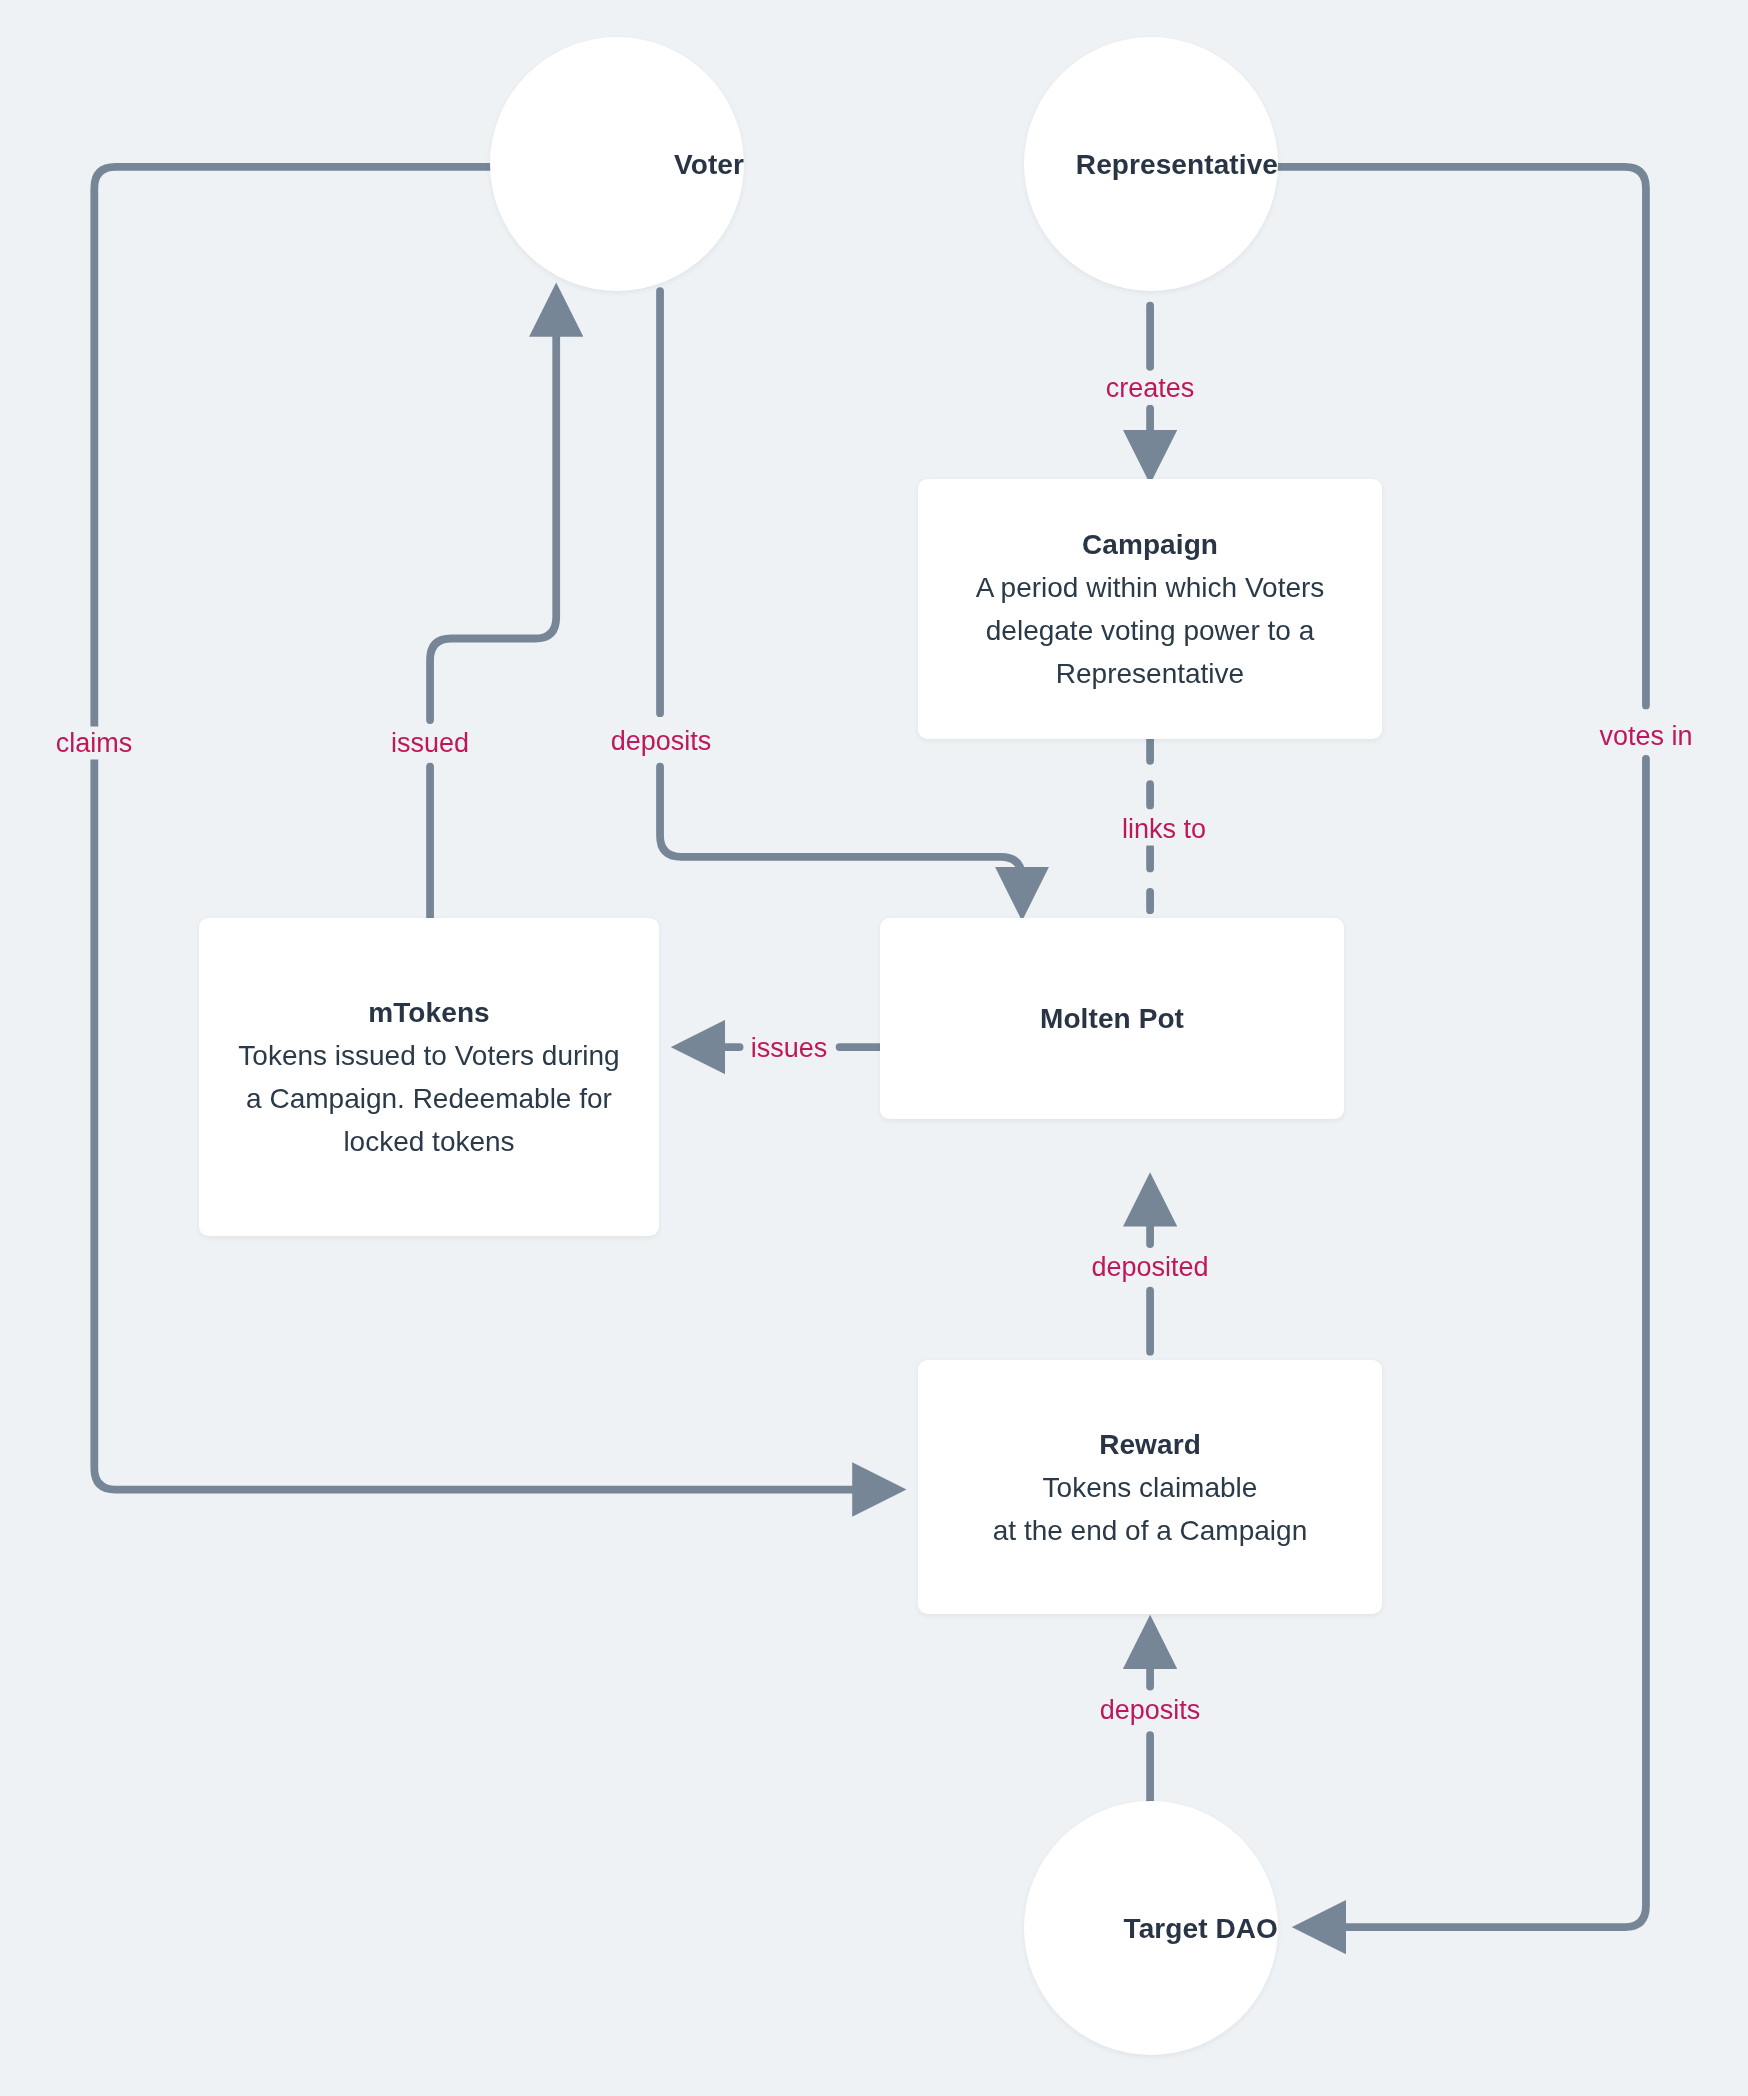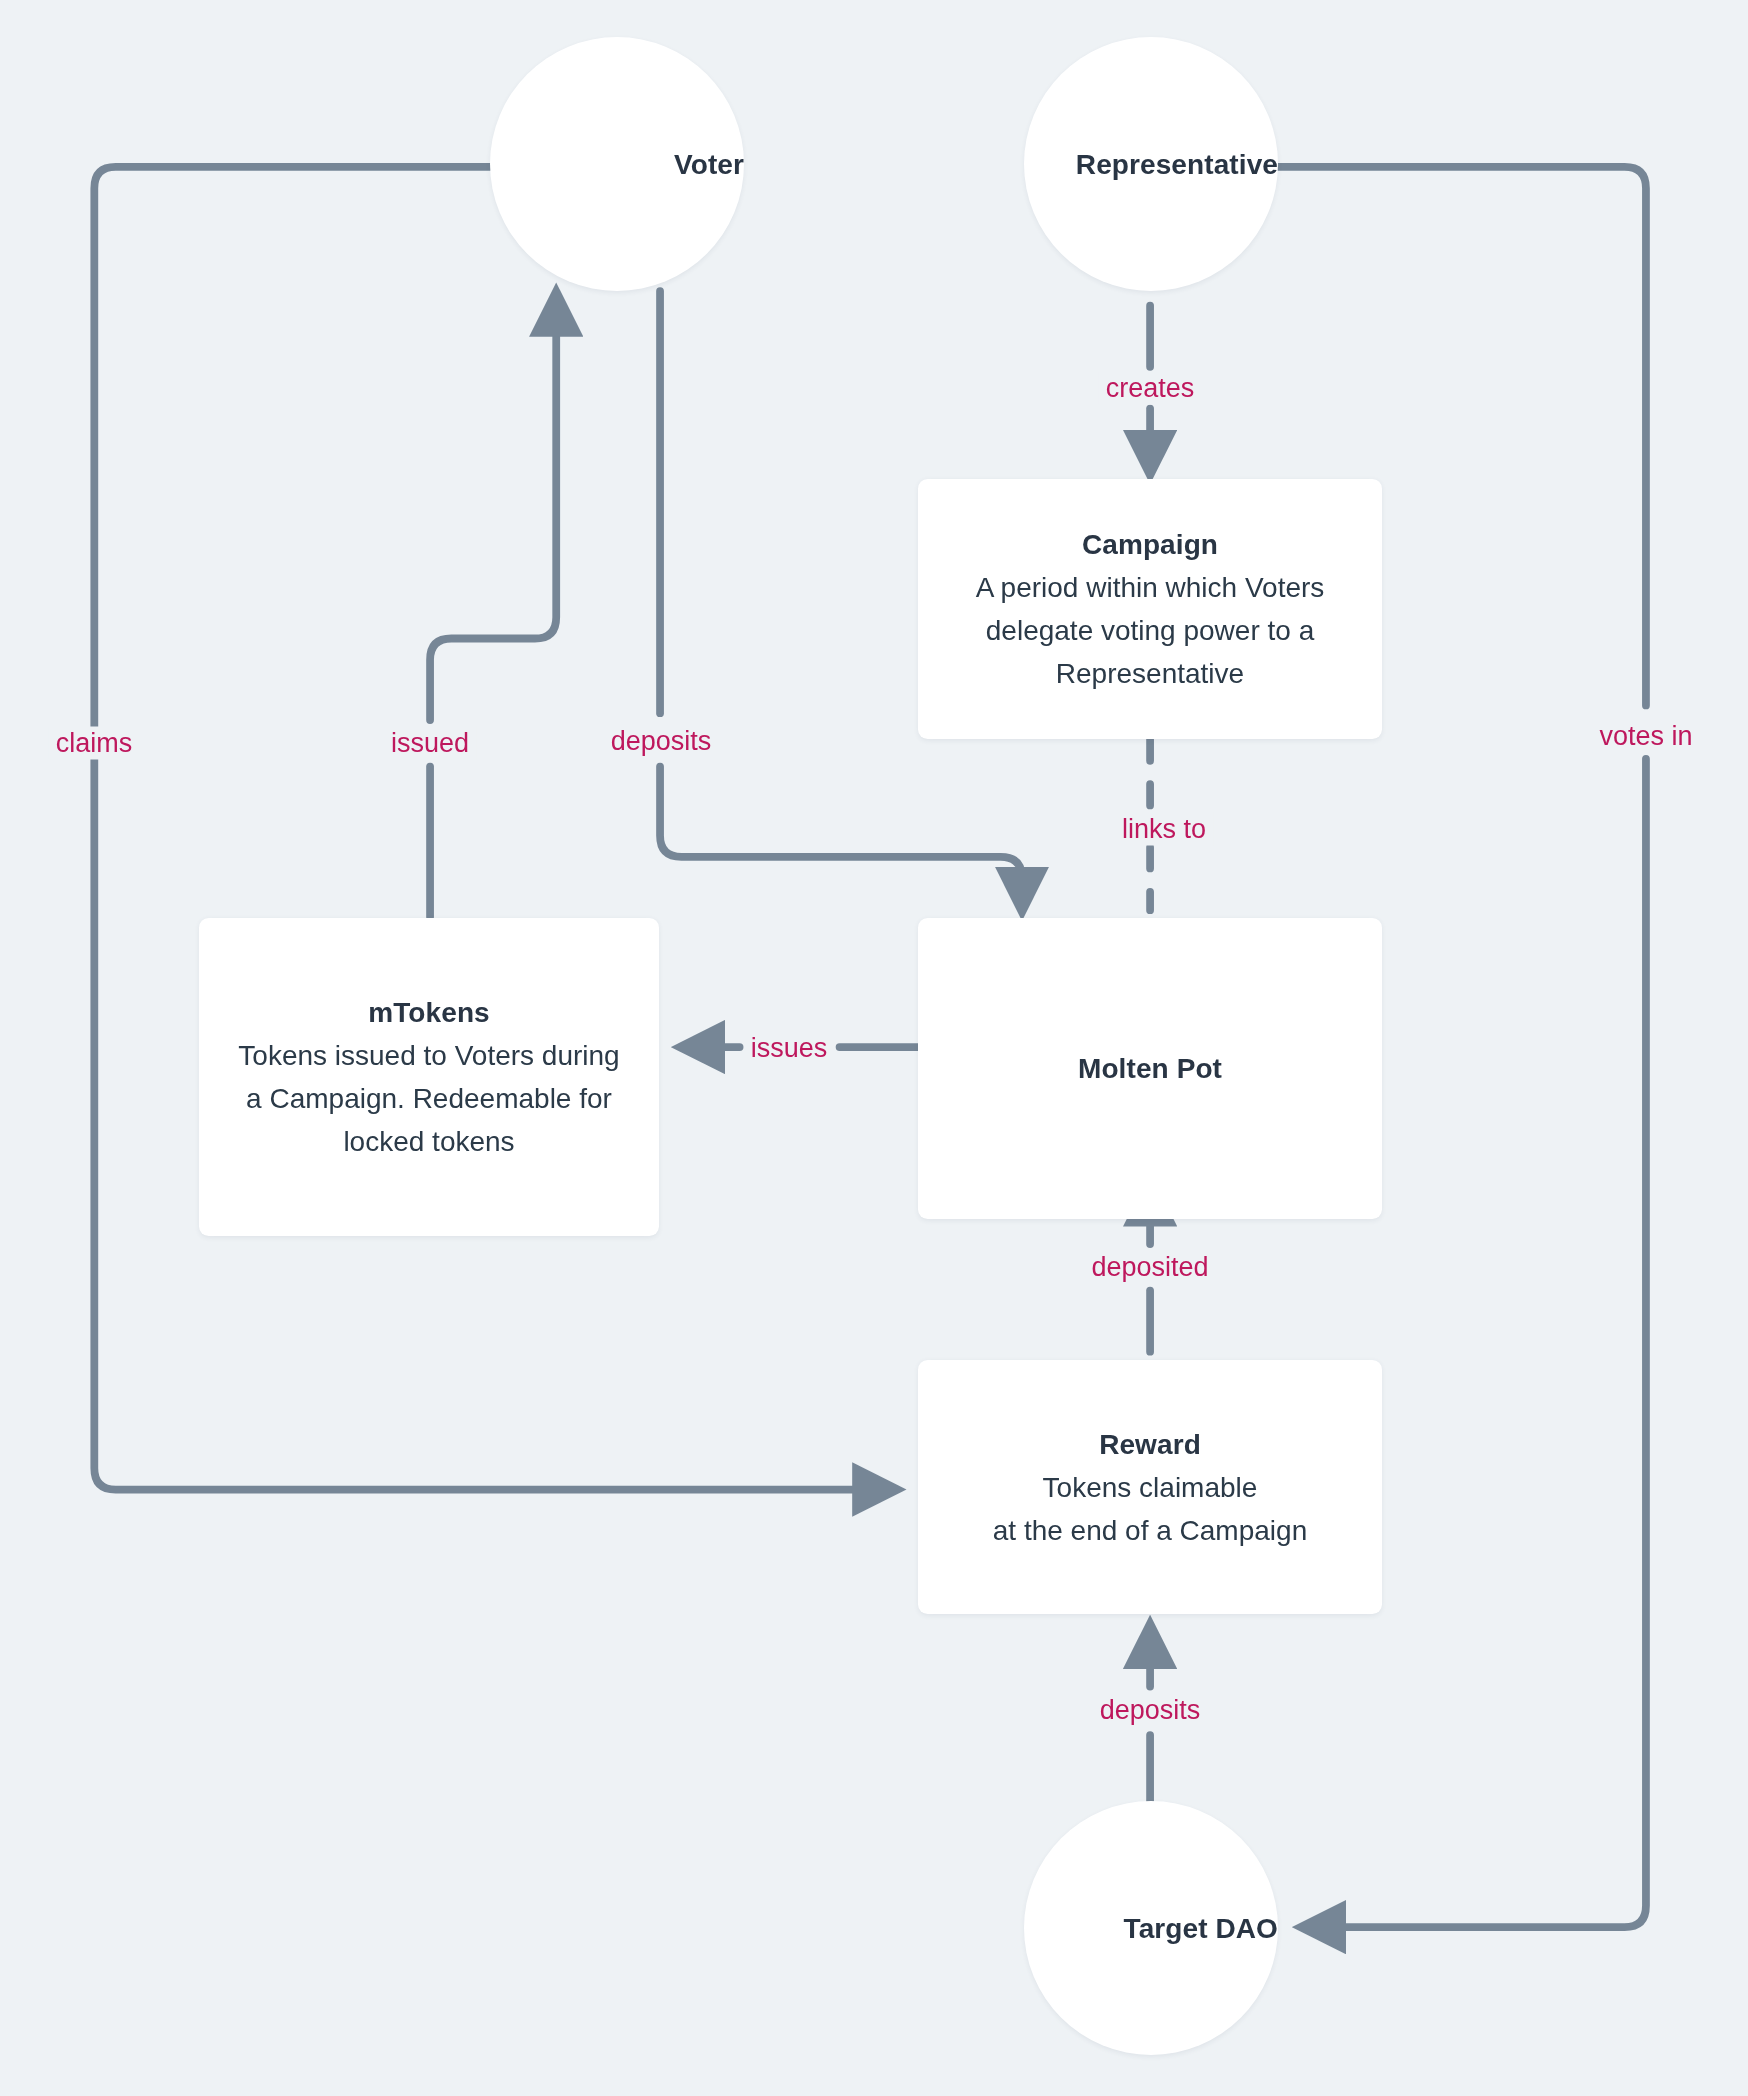--- a/index.html
+++ b/index.html
@@ -123,21 +123,21 @@
 Representative</div>
   </div>
 
   <div class="node box" style="left:199px; top:918px; width:460px; height:318px;">
     <div class="node-title">mTokens</div>
     <div class="node-desc">Tokens issued to Voters during
 a Campaign. Redeemable for
 locked tokens</div>
   </div>
 
-  <div class="node box" style="left:918px; top:918px; width:464px; height:301px;">
+  <div class="node box" style="left:880px; top:918px; width:464px; height:201px;">
     <div class="node-title">Molten Pot</div>
   </div>
 
   <div class="node circle" style="left:1024px; top:1801px; width:254px; height:254px;">
     <div class="node-title">Target DAO</div>
   </div>
 
   <div class="node box" style="left:918px; top:1360px; width:464px; height:254px;">
     <div class="node-title">Reward</div>
     <div class="node-desc">Tokens claimable

